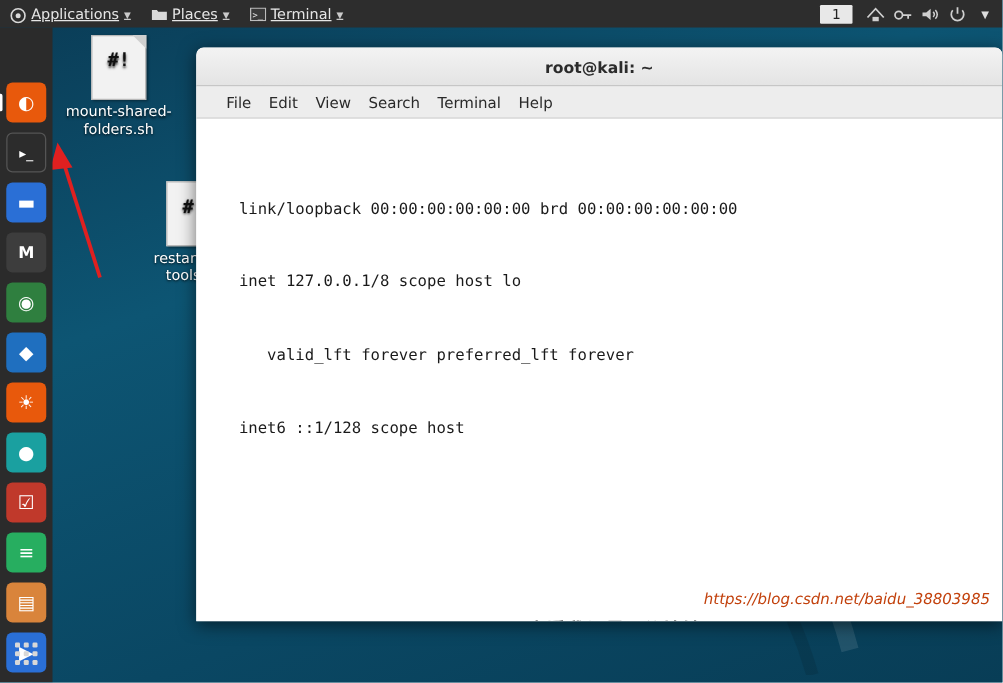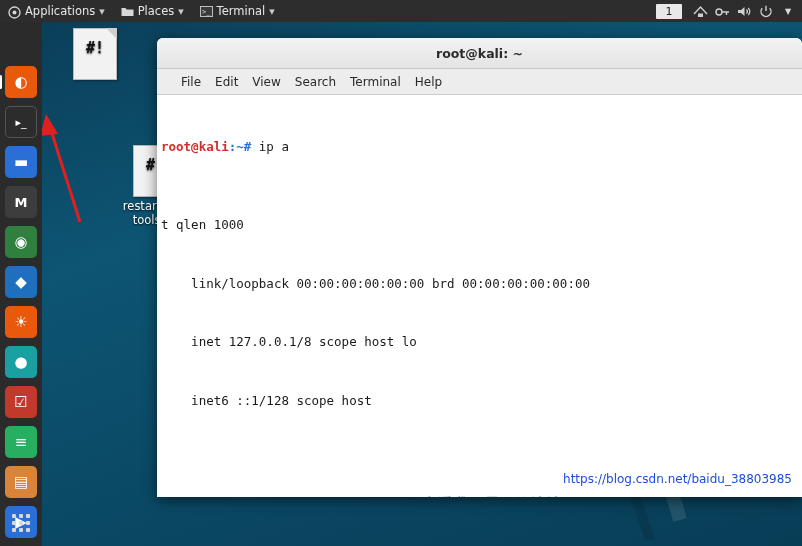--- a/index.html
+++ b/index.html
@@ -25,20 +25,21 @@
   #top-panel {
     position: absolute;
     left: 0; top: 0;
     width: 802px; height: 22px;
     background: #2d2d2d;
     color: #e6e6e6;
     font-size: 11.5px;
     display: flex;
     align-items: center;
     z-index: 60;
+    text-decoration: underline;
   }
   .panel-item {
     display: flex;
     align-items: center;
     gap: 4px;
     padding: 0 8px;
     height: 22px;
     white-space: nowrap;
   }
   .panel-item .caret {
@@ -242,23 +243,24 @@
     color: #737373;
     font-size: 15px;
     font-family: "DejaVu Sans", sans-serif;
     font-weight: bold;
     letter-spacing: .5px;
   }
   #watermark {
     position: absolute;
     right: 10px;
     bottom: 8px;
-    color: #1d4ed8;
+    color: #c2410c;
     font-size: 12px;
     font-family: "DejaVu Sans", sans-serif;
+    font-style: italic;
   }
   #swoosh {
     position: absolute;
     left: 380px;
     top: 220px;
     pointer-events: none;
   }
 </style>
 </head>
 <body>
@@ -267,20 +269,21 @@
 
   <svg id="swoosh" width="420" height="320" viewBox="0 0 420 320">
     <path d="M60 0 C 160 80, 260 150, 300 300" stroke="rgba(255,255,255,0.10)" stroke-width="14" fill="none"></path>
     <path d="M10 20 C 120 110, 230 180, 270 320" stroke="rgba(0,0,0,0.10)" stroke-width="10" fill="none"></path>
   </svg>
 
   <div class="desk-icon" style="left:52px; top:28px;">
     <div class="sh-file">
         <span class="hash">#!</span>
       </div>
+    <div>mount-shared-folders.sh</div>
   </div>
 
   <div class="desk-icon" style="left:112px; top:145px;">
     <div class="sh-file">
         <span class="hash">#!</span>
       </div>
     <div>restart-vm-tools.sh</div>
   </div>
 
   <svg id="red-arrow" style="left:38px; top:110px;" width="50" height="120" viewBox="0 0 50 120">
@@ -347,25 +350,24 @@
     <div id="term-menubar">
       <span>File</span>
       <span>Edit</span>
       <span>View</span>
       <span>Search</span>
       <span>Terminal</span>
       <span>Help</span>
     </div>
 
     <div id="term-body">
-      <div class="t-line"><span class="t-prompt-user">root@kali</span><span class="t-prompt-path">:~#</span><span> ip a</span></div>
-
-      <div class="t-line">t qlen 1000</div>
+
       <div class="t-line">    link/loopback 00:00:00:00:00:00 brd 00:00:00:00:00:00</div>
       <div class="t-line">    inet 127.0.0.1/8 scope host lo</div>
+      <div class="t-line">       valid_lft forever preferred_lft forever</div>
       <div class="t-line">    inet6 ::1/128 scope host </div>
       
       
       
       
       
       
       
       
       

